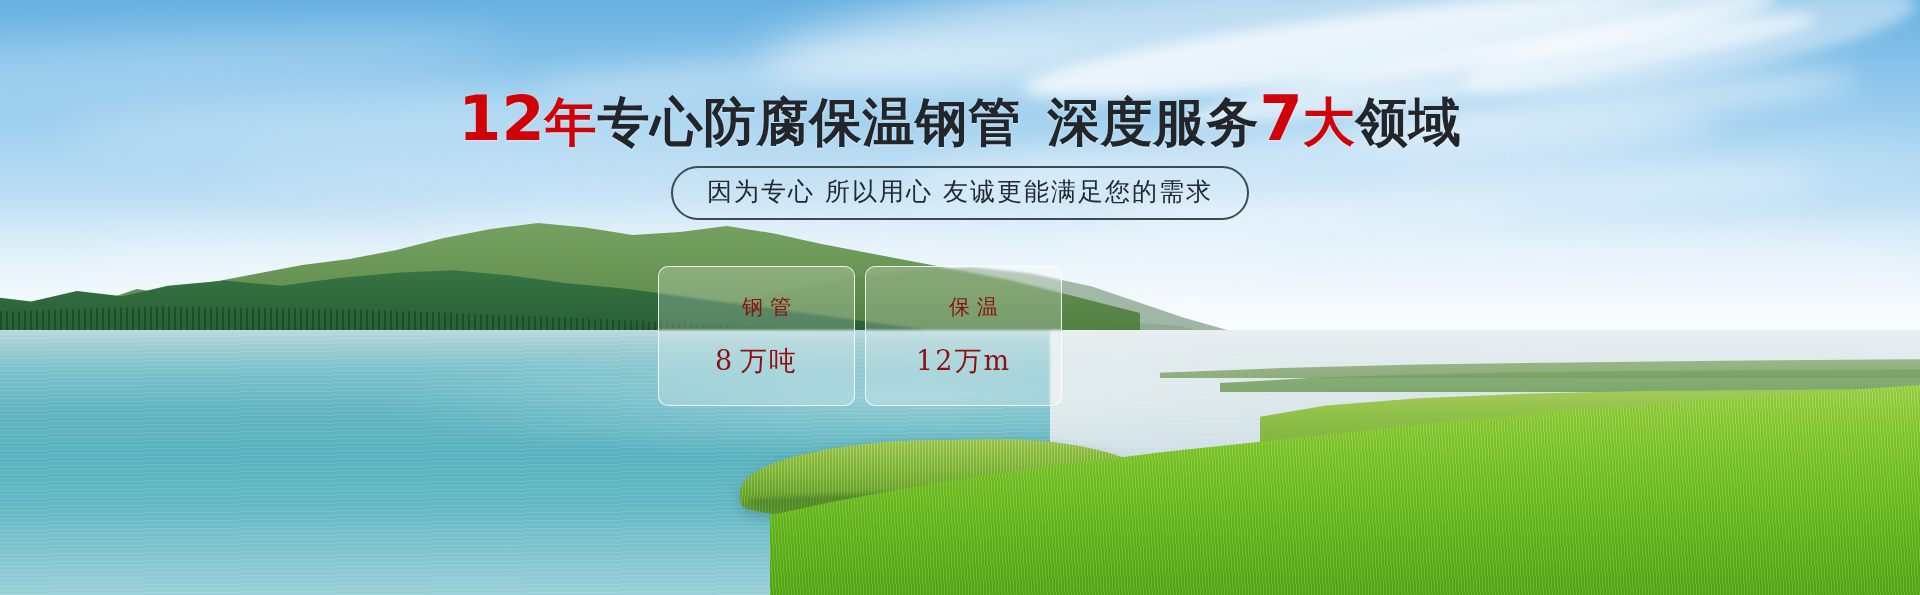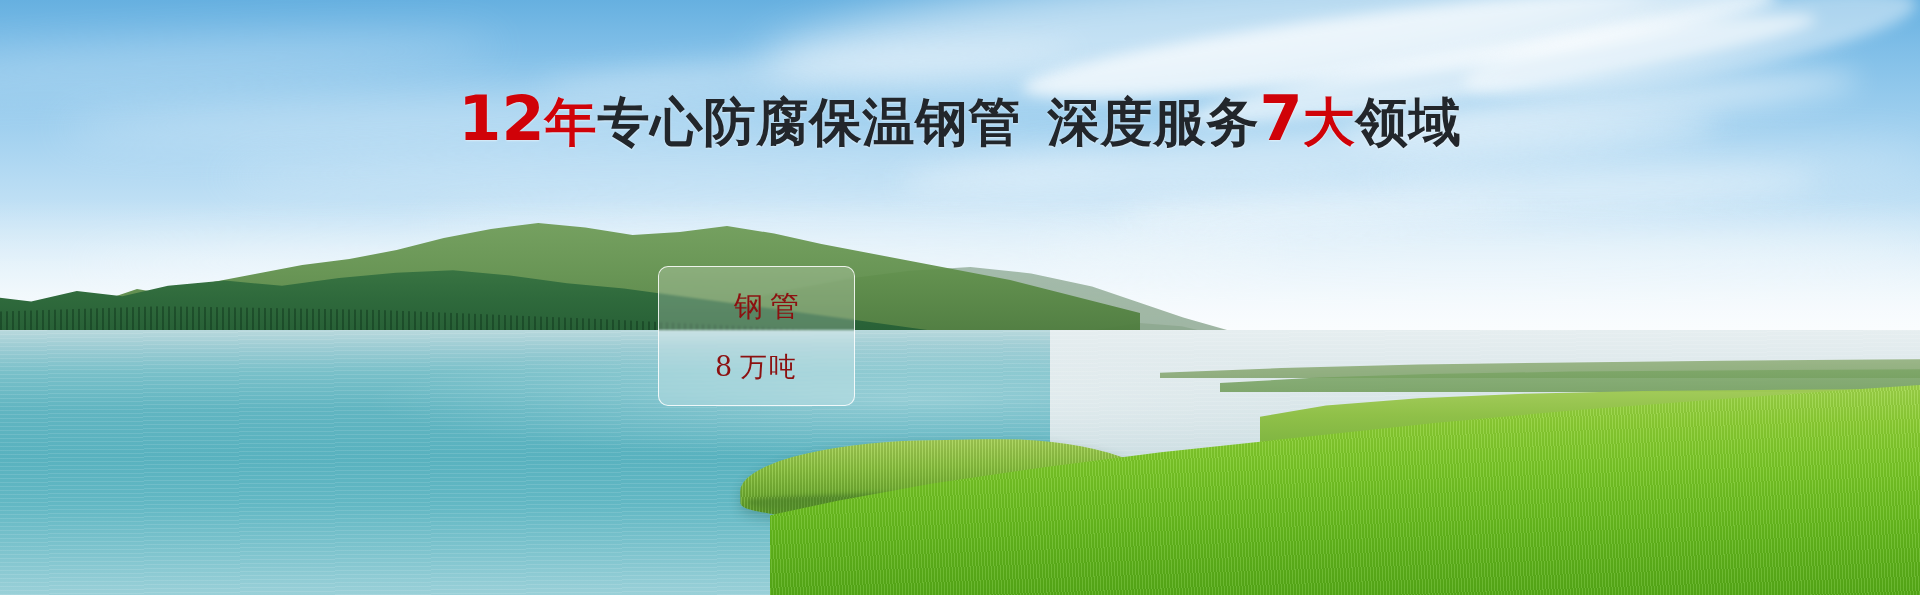--- a/index.html
+++ b/index.html
@@ -278,21 +278,21 @@
     width:197px; height:140px;
     border:1px solid rgba(255,255,255,.85);
     border-radius:10px;
     background:rgba(255,255,255,.22);
     display:flex; flex-direction:column;
     align-items:center; justify-content:center;
     backdrop-filter:blur(1px);
   }
   .stat-label{
     font-family:"DejaVu Sans","Liberation Sans",sans-serif;
-    font-size:29px;
+    font-size:21px;
     color:#8c1010;
     letter-spacing:7px;
     text-indent:7px;
     margin-bottom:22px;
     white-space:nowrap;
     margin-left:20px;
   }
   .stat-value{
     font-family:"DejaVu Serif","Liberation Serif",serif;
     font-size:27px;
@@ -350,27 +350,36 @@
 
   <div class="grass"></div>
   <div class="grass-tex"></div>
 
   <div class="content">
 
     <div class="headline">
       <span class="hl-num">12</span><span class="hl-red">年</span><span class="hl-dark">专心防腐保温钢管</span><span class="hl-gap"></span><span class="hl-dark">深度服务</span><span class="hl-num">7</span><span class="hl-red">大</span><span class="hl-dark">领域</span>
     </div>
 
+    <div class="subtitle-wrap">
+      <div class="subtitle">因为专心 所以用心  友诚更能满足您的需求</div>
+    </div>
 
     <div class="stats">
 
       <div class="stat-card">
         <div class="stat-label">钢管</div>
         <div class="stat-value">
           <span>8</span><span class="sp"></span><span>万吨</span>
         </div>
       </div>
 
 
+      <div class="stat-card">
+        <div class="stat-label">保温</div>
+        <div class="stat-value">
+          <span>12</span><span>万m</span>
+        </div>
+      </div>
 
     </div>
   </div>
 </div>
 
 </body></html>

